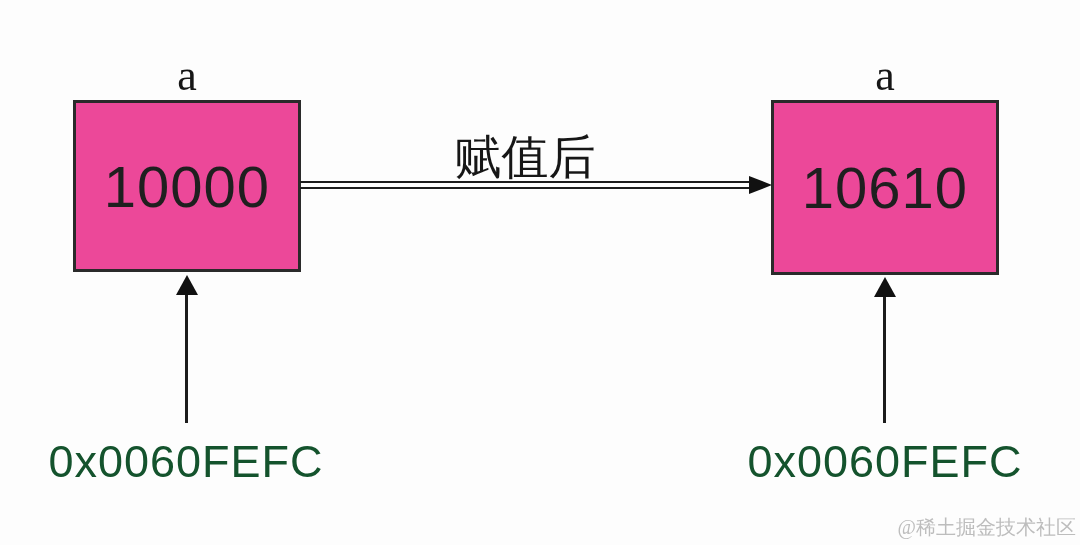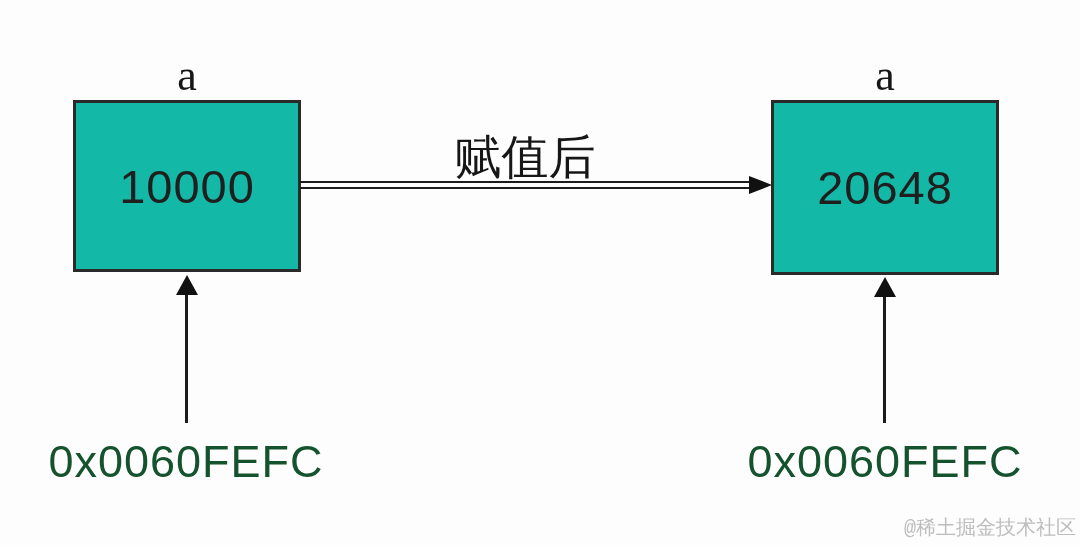--- a/index.html
+++ b/index.html
@@ -26,25 +26,25 @@
     line-height: 44px;
     color: #161616;
   }
   #var-label-left  { left: 73px;  top: 54px; }
   #var-label-right { left: 771px; top: 54px; }
 
   
   .mem-box {
     position: absolute;
     border: 3px solid #2a2a2a;
-    background: #14b8a6;
+    background: #ec4899;
     display: flex;
     align-items: center;
     justify-content: center;
-    font-size: 47px;
+    font-size: 58px;
     color: #1f1f1f;
     letter-spacing: 1px;
   }
   #mem-box-left  { left: 73px;  top: 100px; width: 222px; height: 166px; }
   #mem-box-right { left: 771px; top: 100px; width: 222px; height: 169px; }
 
   
   #assign-arrow-shaft {
     position: absolute;
     left: 300px;
@@ -109,38 +109,38 @@
   #addr-text-left  { left: 36px; }
   #addr-text-right { left: 735px; }
 
   
   #watermark {
     position: absolute;
     right: 4px;
     top: 514px;
     font-size: 20px;
     color: #bdbdbd;
-    font-family: Liberation Mono, monospace;
+    font-family: Liberation Serif, serif;
   }
 </style>
 </head>
 <body>
 
 <div id="canvas">
 
   <div id="var-label-left" class="var-label">a</div>
 
   <div id="var-label-right" class="var-label">a</div>
 
   <div id="mem-box-left" class="mem-box">
     <span>10000</span>
   </div>
 
   <div id="mem-box-right" class="mem-box">
-    <span>20648</span>
+    <span>10610</span>
   </div>
 
   <div id="assign-label">赋值后</div>
 
   <div id="assign-arrow-shaft"></div>
 
   <div id="assign-arrow-head"></div>
 
   <div id="addr-arrow-shaft-left" class="addr-arrow-shaft"></div>
 

